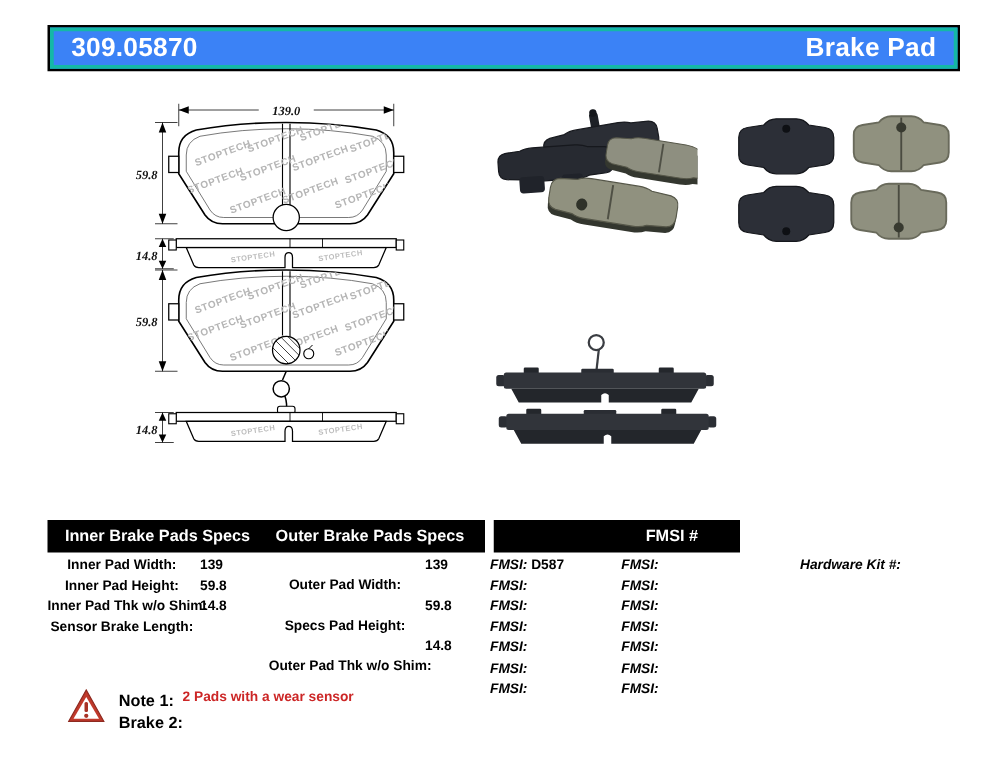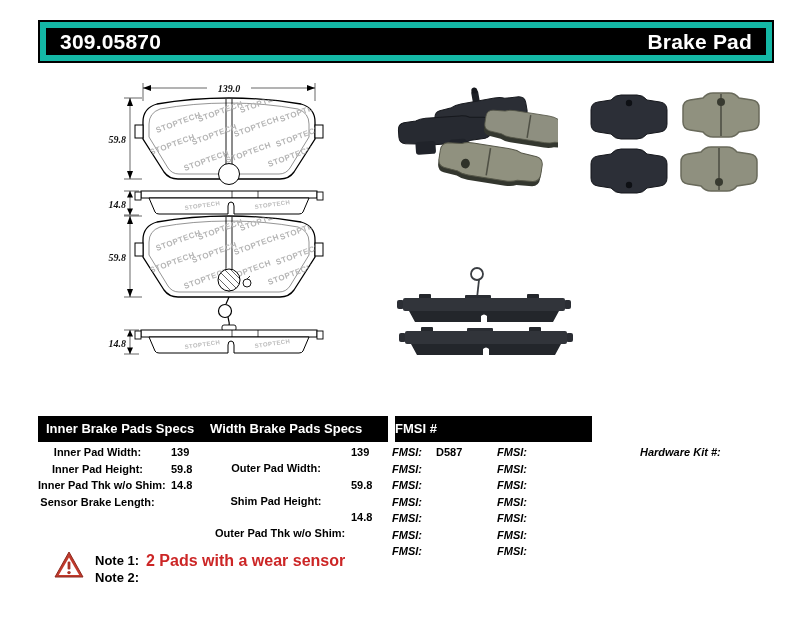--- a/index.html
+++ b/index.html
@@ -1,47 +1,47 @@
 <!DOCTYPE html>
 <html><head>
 <meta charset="utf-8">
 <style>
   html,body{margin:0;padding:0;background:#fff;}
   .page{position:relative;width:800px;height:619px;background:#fff;overflow:hidden;
         font-family:"Liberation Sans",sans-serif;color:#000;}
   
-  .topbar{position:absolute;left:40px;top:22px;width:692px;height:27px;background:#000000;
-          border:6px solid #14b8a6;box-shadow:0 0 0 2px #000;display:flex;
+  .topbar{position:absolute;left:40px;top:22px;width:692px;height:27px;background:#3b82f6;
+          border:3px solid #14b8a6;box-shadow:0 0 0 2px #000;display:flex;
           justify-content:space-between;align-items:center;padding:0 14px;}
   .topbar .pn,.topbar .pt{color:#fff;font-weight:bold;font-size:21px;letter-spacing:.2px;white-space:nowrap;}
   
   .th{position:absolute;top:416px;height:26px;background:#000;color:#fff;font-weight:bold;
       font-size:13px;}
-  .th span{position:absolute;top:0;height:20px;line-height:26px;text-align:left;white-space:nowrap;}
+  .th span{position:absolute;top:0;height:20px;line-height:26px;text-align:center;white-space:nowrap;}
   .th1{left:38px;width:350px;}
   .th1 .h-inner{left:8px;width:160px;}
   .th1 .h-outer{left:172px;width:172px;}
   .th2{left:395px;width:197px;}
-  .th2 span{left:0;width:197px;}
+  .th2 span{left:0;width:197px;padding-left:44px;}
   .th3{left:600px;width:162px;}
   .th3 span{left:0;width:162px;}
   
   .col{position:absolute;top:444px;font-size:11px;font-weight:bold;line-height:16.5px;}
   .row{display:flex;white-space:nowrap;}
   .lbl{display:inline-block;text-align:center;}
-  .val{margin-left:14px;}
+  .val{margin-left:3px;}
   .inner-col{left:38px;}  .inner-col .lbl{width:119px;}
   .outer-col{left:215px;} .outer-col .lbl{width:122px;margin-top:16px;}
   .fmsi-col1{left:392px;} .fmsi-col2{left:497px;} .rel-col{left:603px;padding-left:37px;}
   .fmsi-col1 .lbl,.fmsi-col2 .lbl,.rel-col .lbl{text-align:center;width:auto;font-style:italic;}
   
   .warn{position:absolute;left:54px;top:551px;}
   .note-label{position:absolute;font-size:13px;font-weight:bold;white-space:nowrap;}
   .n1l{left:95px;top:553px;text-align:right;}
-  .n1v{left:146px;top:552px;font-size:16px;font-weight:bold;white-space:nowrap;position:absolute;}
+  .n1v{left:146px;top:552px;font-size:11px;font-weight:bold;white-space:nowrap;position:absolute;}
   .n2l{left:95px;top:570px;}
   .n2v{left:146px;top:570px;font-size:14px;font-weight:bold;white-space:nowrap;position:absolute;}
   
   .dim{font-family:"Liberation Serif",serif;font-style:italic;font-weight:bold;font-size:10px;fill:#111;}
   .wm{font-family:"Liberation Sans",sans-serif;font-weight:bold;font-size:8px;fill:#b5b5b5;letter-spacing:.5px;}
   .wms{font-family:"Liberation Sans",sans-serif;font-weight:bold;font-size:6px;fill:#bcbcbc;letter-spacing:.4px;}
   svg{position:absolute;}
 </style>
 </head>
 <body>
@@ -235,21 +235,21 @@
       <rect x="2" y="42" width="7" height="9" rx="2" fill="#2b2e34"></rect>
       <rect x="169" y="42" width="7" height="9" rx="2" fill="#2b2e34"></rect>
       <rect x="8" y="40" width="162" height="13" rx="2" fill="#31343a"></rect>
       <path d="M14 53 L164 53 L158 64 L92 64 L92 58 Q89 55 86 58 L86 64 L20 64 Z" fill="#23262b"></path>
     </g>
     <use href="#edgepad" x="2" y="33"></use>
   </svg>
 
   <div class="th th1">
     <span class="h-inner">Inner Brake Pads Specs</span>
-    <span class="h-outer">Width Brake Pads Specs</span>
+    <span class="h-outer">Outer Brake Pads Specs</span>
   </div>
   <div class="th th2">
     <span>FMSI #</span>
   </div>
 
   <div class="col inner-col">
     <div class="row">
         <span class="lbl">Inner Pad Width:</span>
         <span class="val">139</span>
       </div>
@@ -266,21 +266,21 @@
         <span class="val"></span>
       </div>
   </div>
 
   <div class="col outer-col">
     <div class="row">
         <span class="lbl">Outer Pad Width:</span>
         <span class="val">139</span>
       </div>
     <div class="row">
-        <span class="lbl">Shim Pad Height:</span>
+        <span class="lbl">Specs Pad Height:</span>
         <span class="val">59.8</span>
       </div>
     <div class="row">
         <span class="lbl">Outer Pad Thk w/o Shim:</span>
         <span class="val">14.8</span>
       </div>
   </div>
 
   <div class="col fmsi-col1">
     <div class="row">
@@ -352,16 +352,16 @@
   </div>
 
   <svg class="warn" width="30" height="29" viewBox="0 0 30 29">
     <path d="M15 1 L29 26 H1 Z" fill="#c0392b" stroke="#8e2a20" stroke-width="1"></path>
     <path d="M15 6.5 L25.2 24 H4.8 Z" fill="#ffffff"></path>
     <rect x="13.6" y="10.5" width="2.8" height="8" rx="1.2" fill="#a93226"></rect>
     <circle cx="15" cy="21.6" r="1.7" fill="#a93226"></circle>
   </svg>
   <span class="note-label n1l">Note 1:</span>
   <span class="n1v" style="color: rgb(204, 38, 38);">2 Pads with a wear sensor</span>
-  <span class="note-label n2l">Note 2:</span>
+  <span class="note-label n2l">Brake 2:</span>
   <span class="n2v"></span>
 
 </div>
 
 </body></html>

